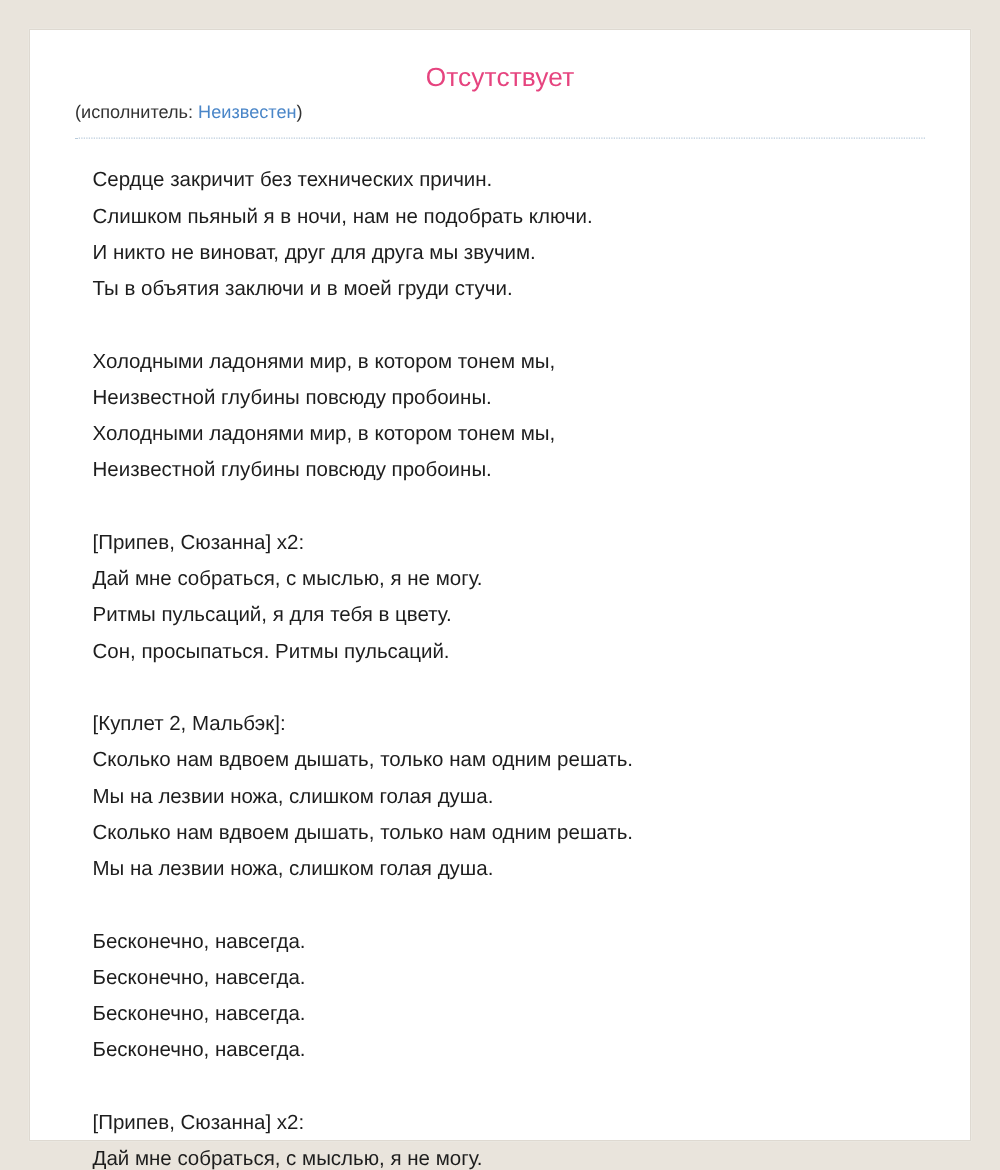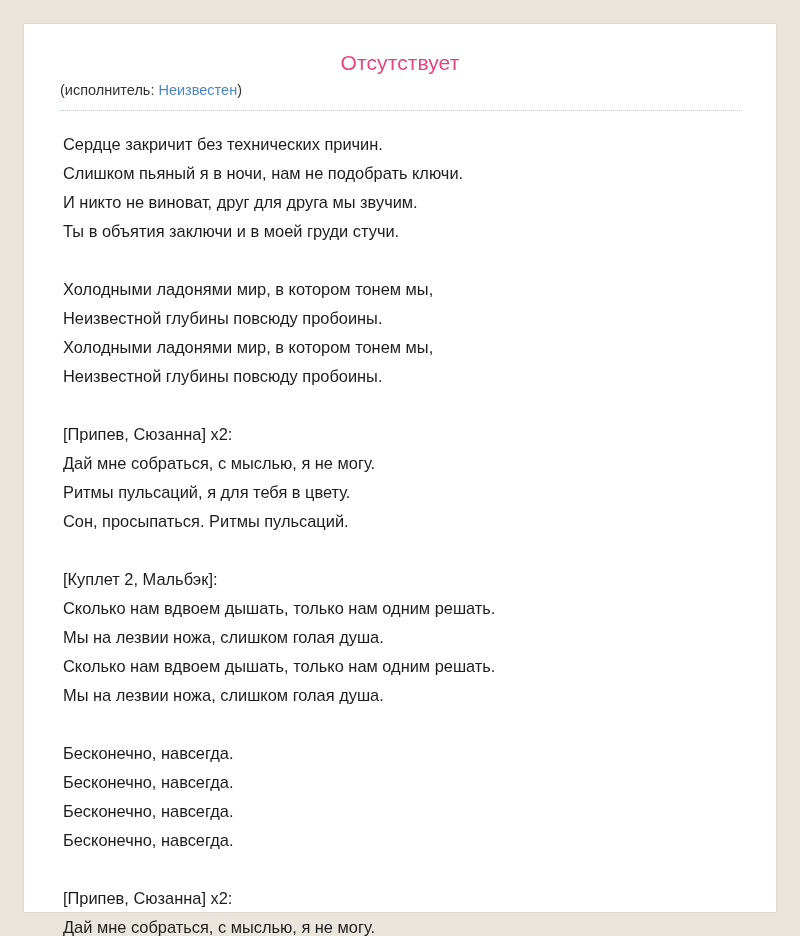--- a/index.html
+++ b/index.html
@@ -61,20 +61,21 @@
   }
 
   .lyrics .stanza {
     margin: 0 0 29px 0;
   }
   .lyrics .stanza:last-child {
     margin-bottom: 0;
   }
   .lyrics .line {
     display: block;
+    margin-left: 11px;
   }
 </style>
 </head>
 <body>
 
 <div class="page">
   <div class="content">
 
     <h1 class="song-title">Отсутствует</h1>
 

